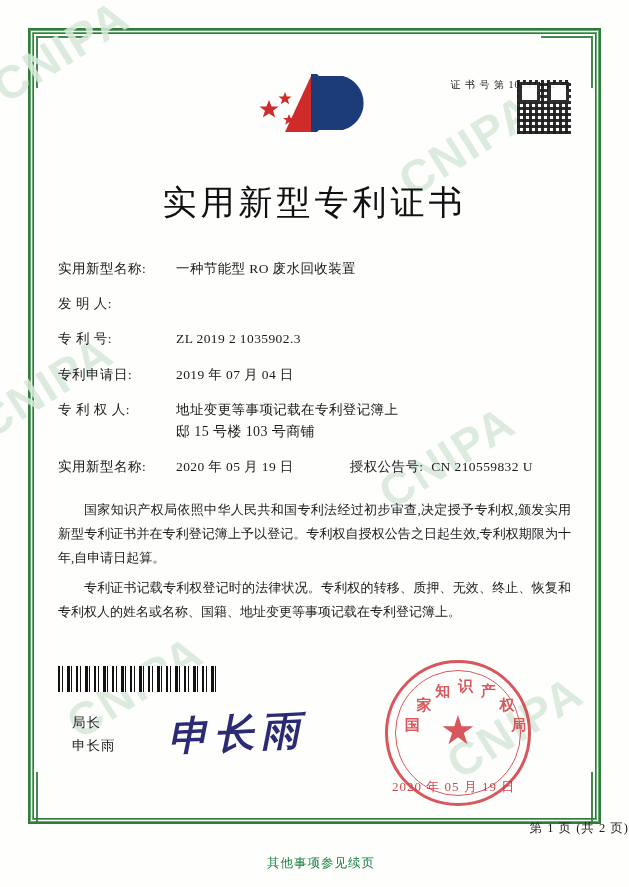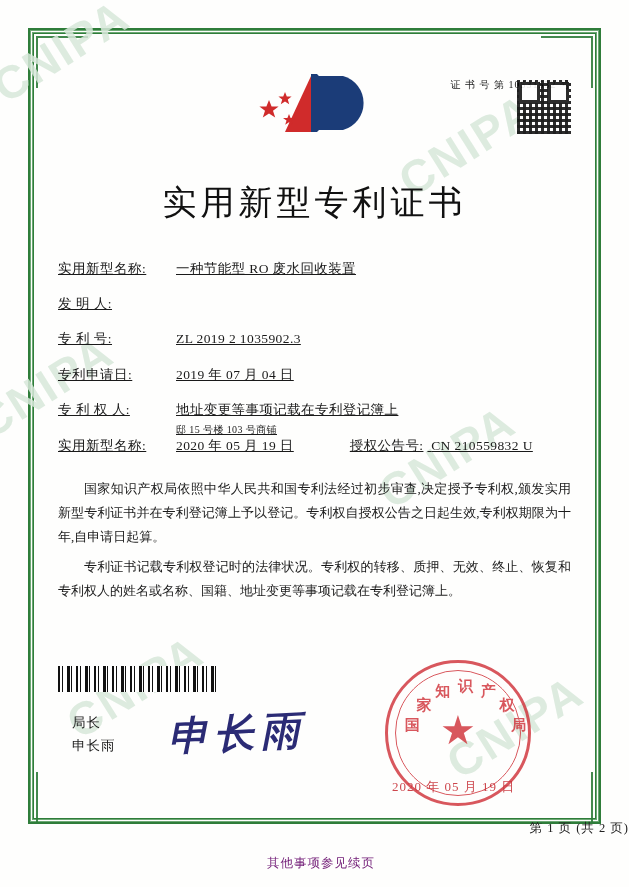--- a/index.html
+++ b/index.html
@@ -128,42 +128,42 @@
     font-weight: normal;
     letter-spacing: 4px;
     margin-top: 88px;
     color: #111;
   }
 
   .fields {
     margin-top: 34px;
     font-size: 13.5px;
     line-height: 1.35;
-    text-decoration: underline;
   }
   .field {
     display: flex;
     margin-bottom: 17px;
     align-items: flex-start;
   }
   .f-label {
     width: 118px;
     flex: 0 0 118px;
     letter-spacing: 0.5px;
     white-space: nowrap;
   }
   .f-value {
     flex: 1;
     letter-spacing: 0.4px;
   }
   .f-value2 {
     margin-left: 118px;
     letter-spacing: 0.4px;
     margin-top: -13px;
-    font-size: 10px;
+    margin-bottom: 16px;
+    font-size: 14px;
   }
   .field.inline-two .f-value {
     display: flex;
   }
   .pub-right {
     margin-left: 56px;
     white-space: nowrap;
     text-align: right;
   }
   .pub-right .pr-label { margin-right: 4px; }
@@ -275,21 +275,21 @@
     letter-spacing: 1px;
     color: #222;
   }
   .footer-note {
     position: absolute;
     left: 13px; right: 0;
     top: 855px;
     text-align: center;
     font-size: 12.5px;
     letter-spacing: 1px;
-    color: #701a75;
+    color: #15803d;
   }
 </style>
 </head>
 <body>
 
 <div class="page">
 
   <div class="frame-outer"></div>
   <div class="frame-deco"></div>
   <div class="frame-inner"></div>

